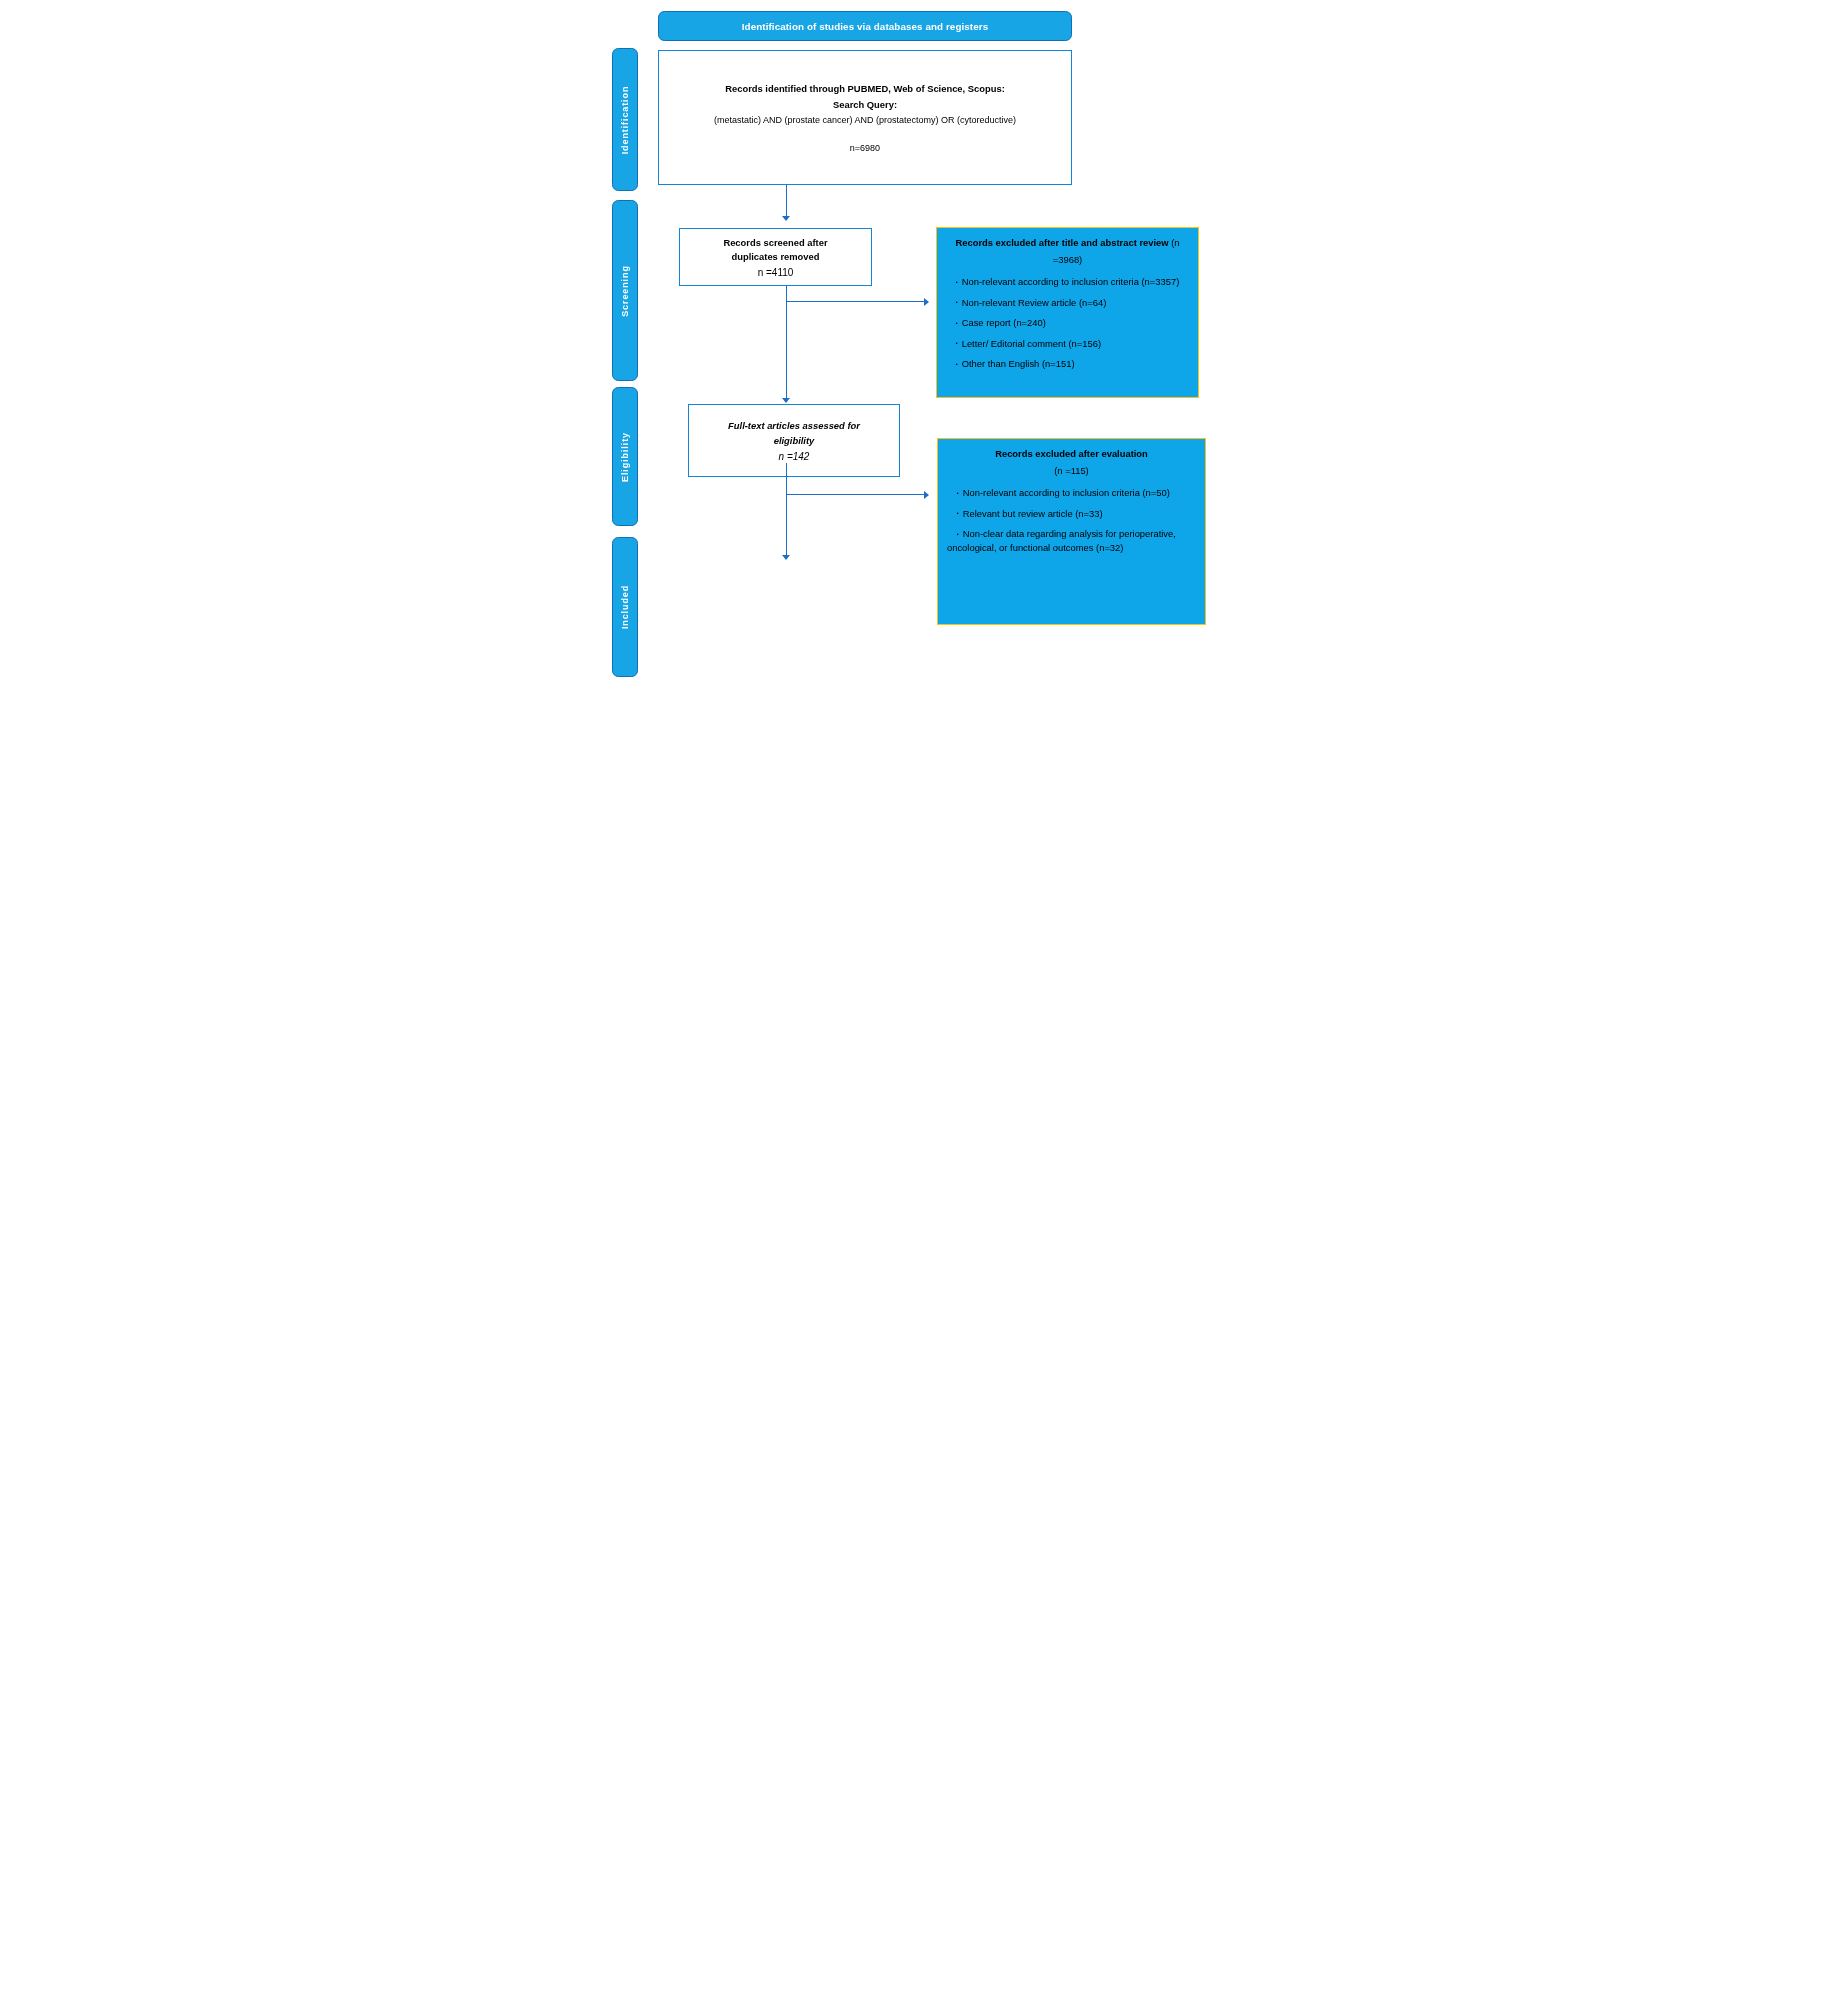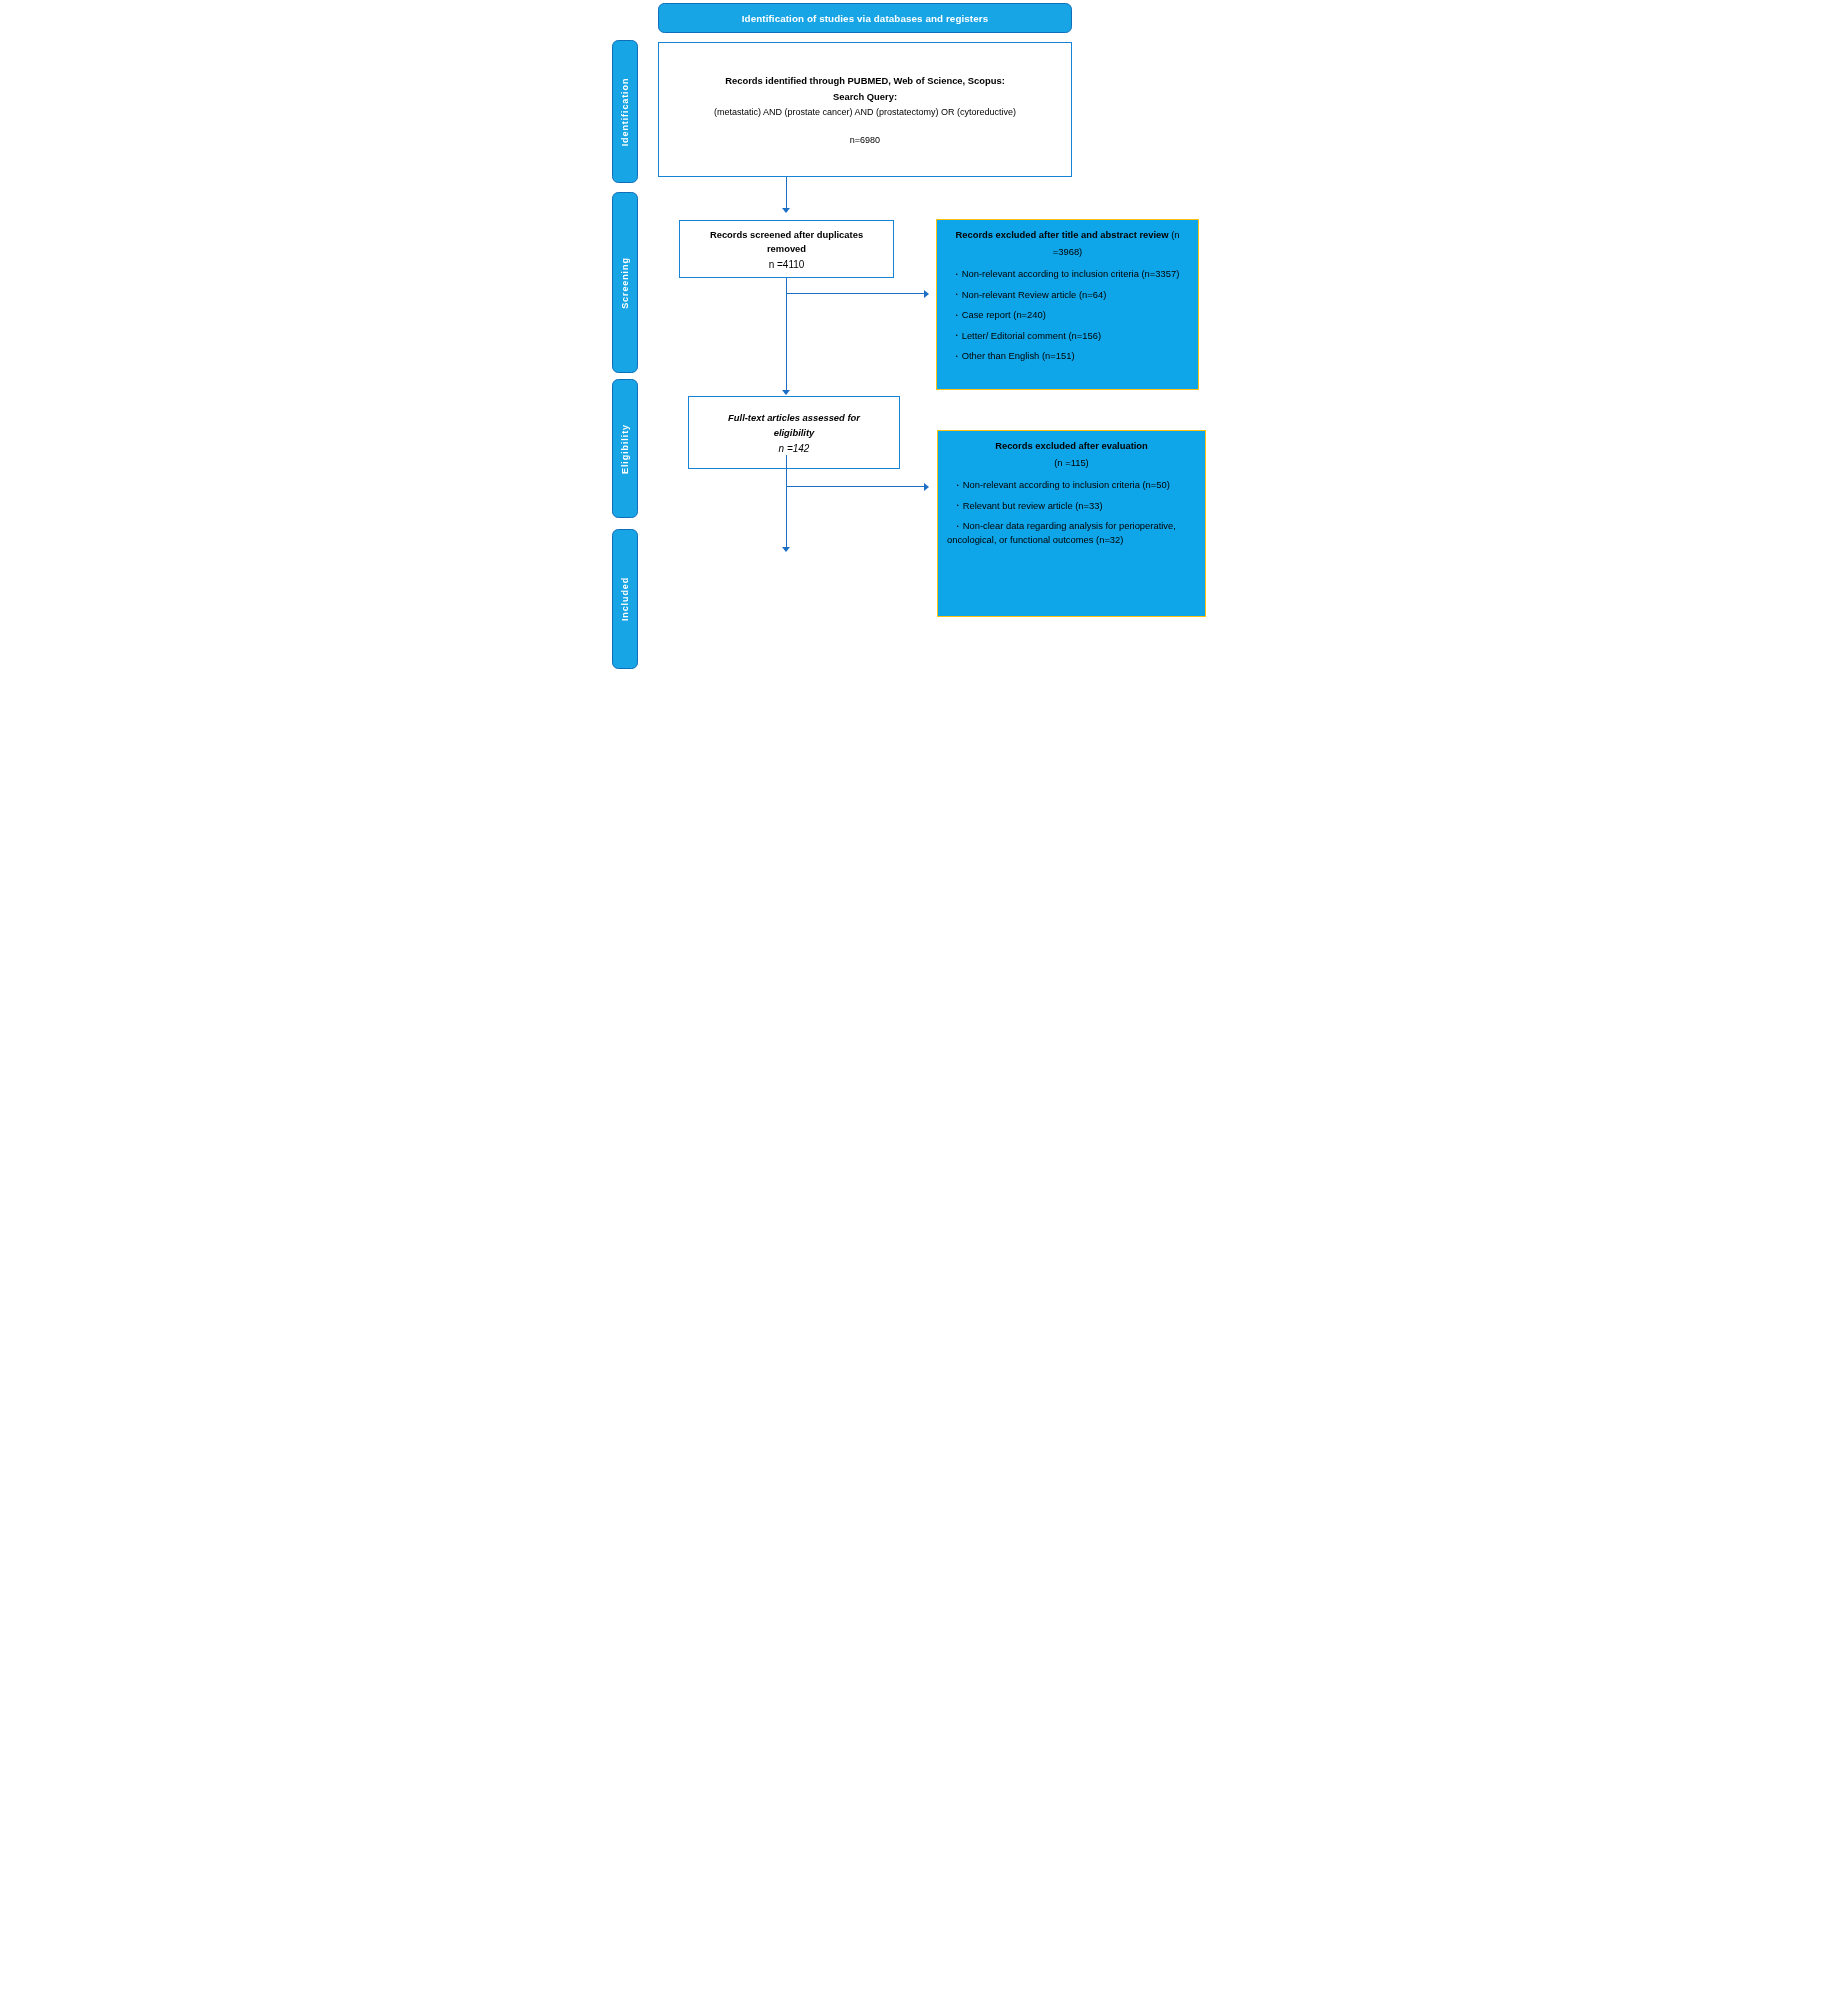--- a/index.html
+++ b/index.html
@@ -14,21 +14,21 @@
   *{box-sizing:border-box;margin:0;padding:0;}
   html,body{background:#ffffff;}
   body{
     font-family:"Liberation Sans","DejaVu Sans",sans-serif;
     color:var(--ink);
   }
   .canvas{
     position:relative;
     width:608px;
     height:672px;
-    margin:0 auto;
+    margin:8px auto;
     background:#ffffff;
     overflow:hidden;
   }
 
   
   .banner{
     position:absolute;left:50px;top:3.1px;width:414px;height:30px;
     background:var(--stage-fill);
     border:1.8px solid var(--stage-border);
     border-radius:6.3px;
@@ -56,21 +56,21 @@
 
   
   .fbox{
     position:absolute;
     background:#ffffff;
     border:1.3px solid var(--box-border);
     display:flex;flex-direction:column;align-items:center;justify-content:center;
     text-align:center;
   }
   .box-identified{left:50px;top:42px;width:414px;height:135px;padding:4.5px 13.4px;}
-  .box-screened{left:71px;top:220px;width:215px;height:58px;padding:3.6px 6.3px;}
+  .box-screened{left:71px;top:220px;width:193px;height:58px;padding:3.6px 6.3px;}
   .box-fulltext{left:80px;top:396px;width:212px;height:73px;padding:3.6px 6.3px;font-style:italic;}
   .box-included{left:72px;top:568px;width:214px;height:80px;padding:3.6px 6.3px;}
 
   .h-bold{font-weight:bold;font-size:9.4px;line-height:1.7;}
   .query-line{font-size:9px;line-height:1.7;}
   .count-line{font-size:9px;line-height:1.4;}
   .box-identified .count-line{margin-top:13.4px;}
   .box-title{font-weight:bold;font-size:9.4px;line-height:1.55;max-width:85%;}
   .box-count{font-size:10px;margin-top:2.2px;}
 

